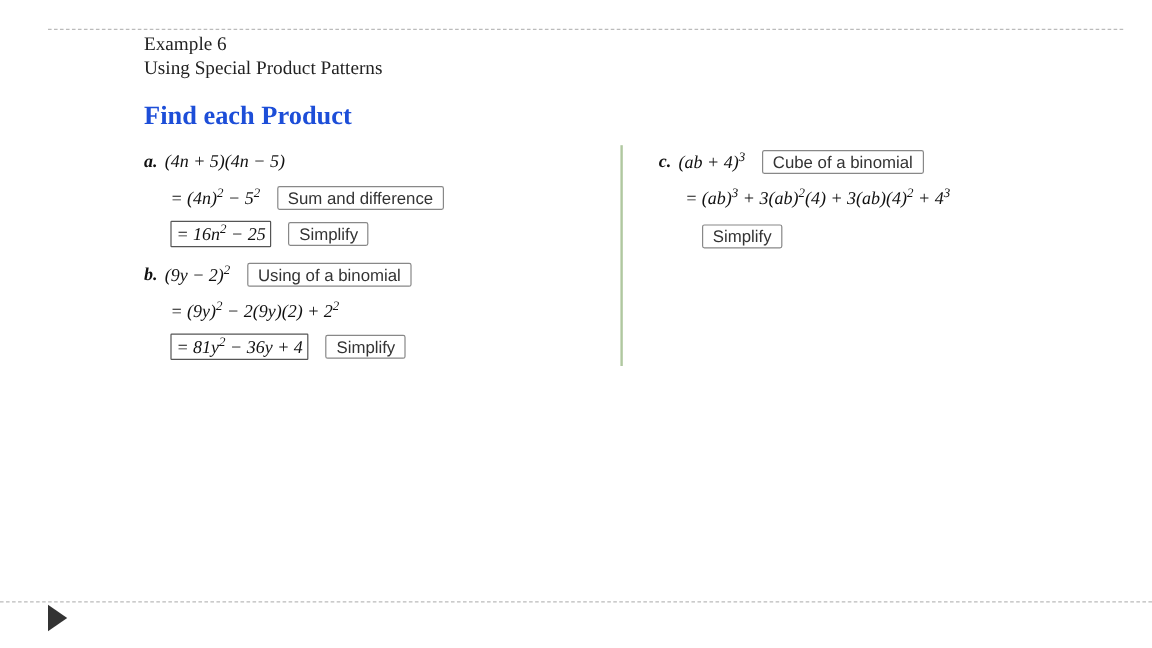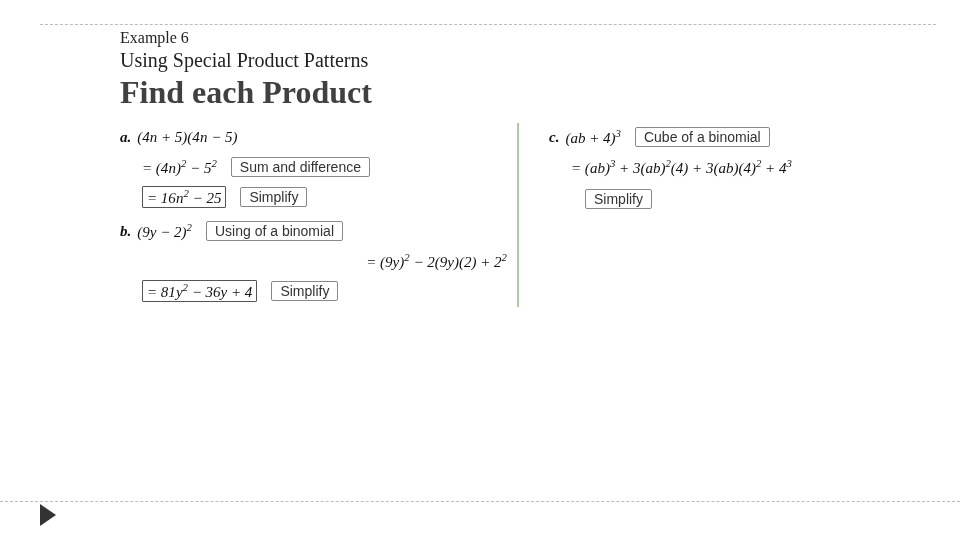--- a/index.html
+++ b/index.html
@@ -20,29 +20,29 @@
     }
 
     .example-label {
       font-size: 16px;
       font-weight: normal;
       color: #222;
       margin-bottom: 2px;
     }
 
     .subtitle {
-      font-size: 20px;
+      font-size: 16px;
       color: #222;
-      margin-bottom: 2px;
+      margin-bottom: 16px;
     }
 
     .main-title {
-      font-size: 32px;
+      font-size: 22px;
       font-weight: bold;
-      color: #404040;
+      color: #1d4ed8;
       margin-bottom: 12px;
     }
 
     .divider-top {
       border: none;
       border-top: 1.5px dashed #bbb;
       margin: 4px 0 4px -80px;
       width: calc(100% + 80px);
     }
 
@@ -154,21 +154,21 @@
       <div class="math-line" style="padding-left:22px; margin-bottom:6px;">
         <span class="math boxed">= 16<i>n</i><sup>2</sup> − 25</span>
         <span class="badge">Simplify</span>
       </div>
 
       <div class="math-line" style="margin-top:4px;">
         <span class="label math">b.</span>
         <span class="math">(9<i>y</i> − 2)<sup>2</sup></span>
         <span class="badge">Using of a binomial</span>
       </div>
-      <div class="math-line" style="padding-left:22px;justify-content:flex-end;">
+      <div class="math-line" style="padding-left:22px;">
         <span class="math">= (9<i>y</i>)<sup>2</sup> − 2(9<i>y</i>)(2) + 2<sup>2</sup></span>
       </div>
       <div class="math-line" style="padding-left:22px;">
         <span class="math boxed">= 81<i>y</i><sup>2</sup> − 36<i>y</i> + 4</span>
         <span class="badge">Simplify</span>
       </div>
 
     </div>
 
     <div class="right-col">

